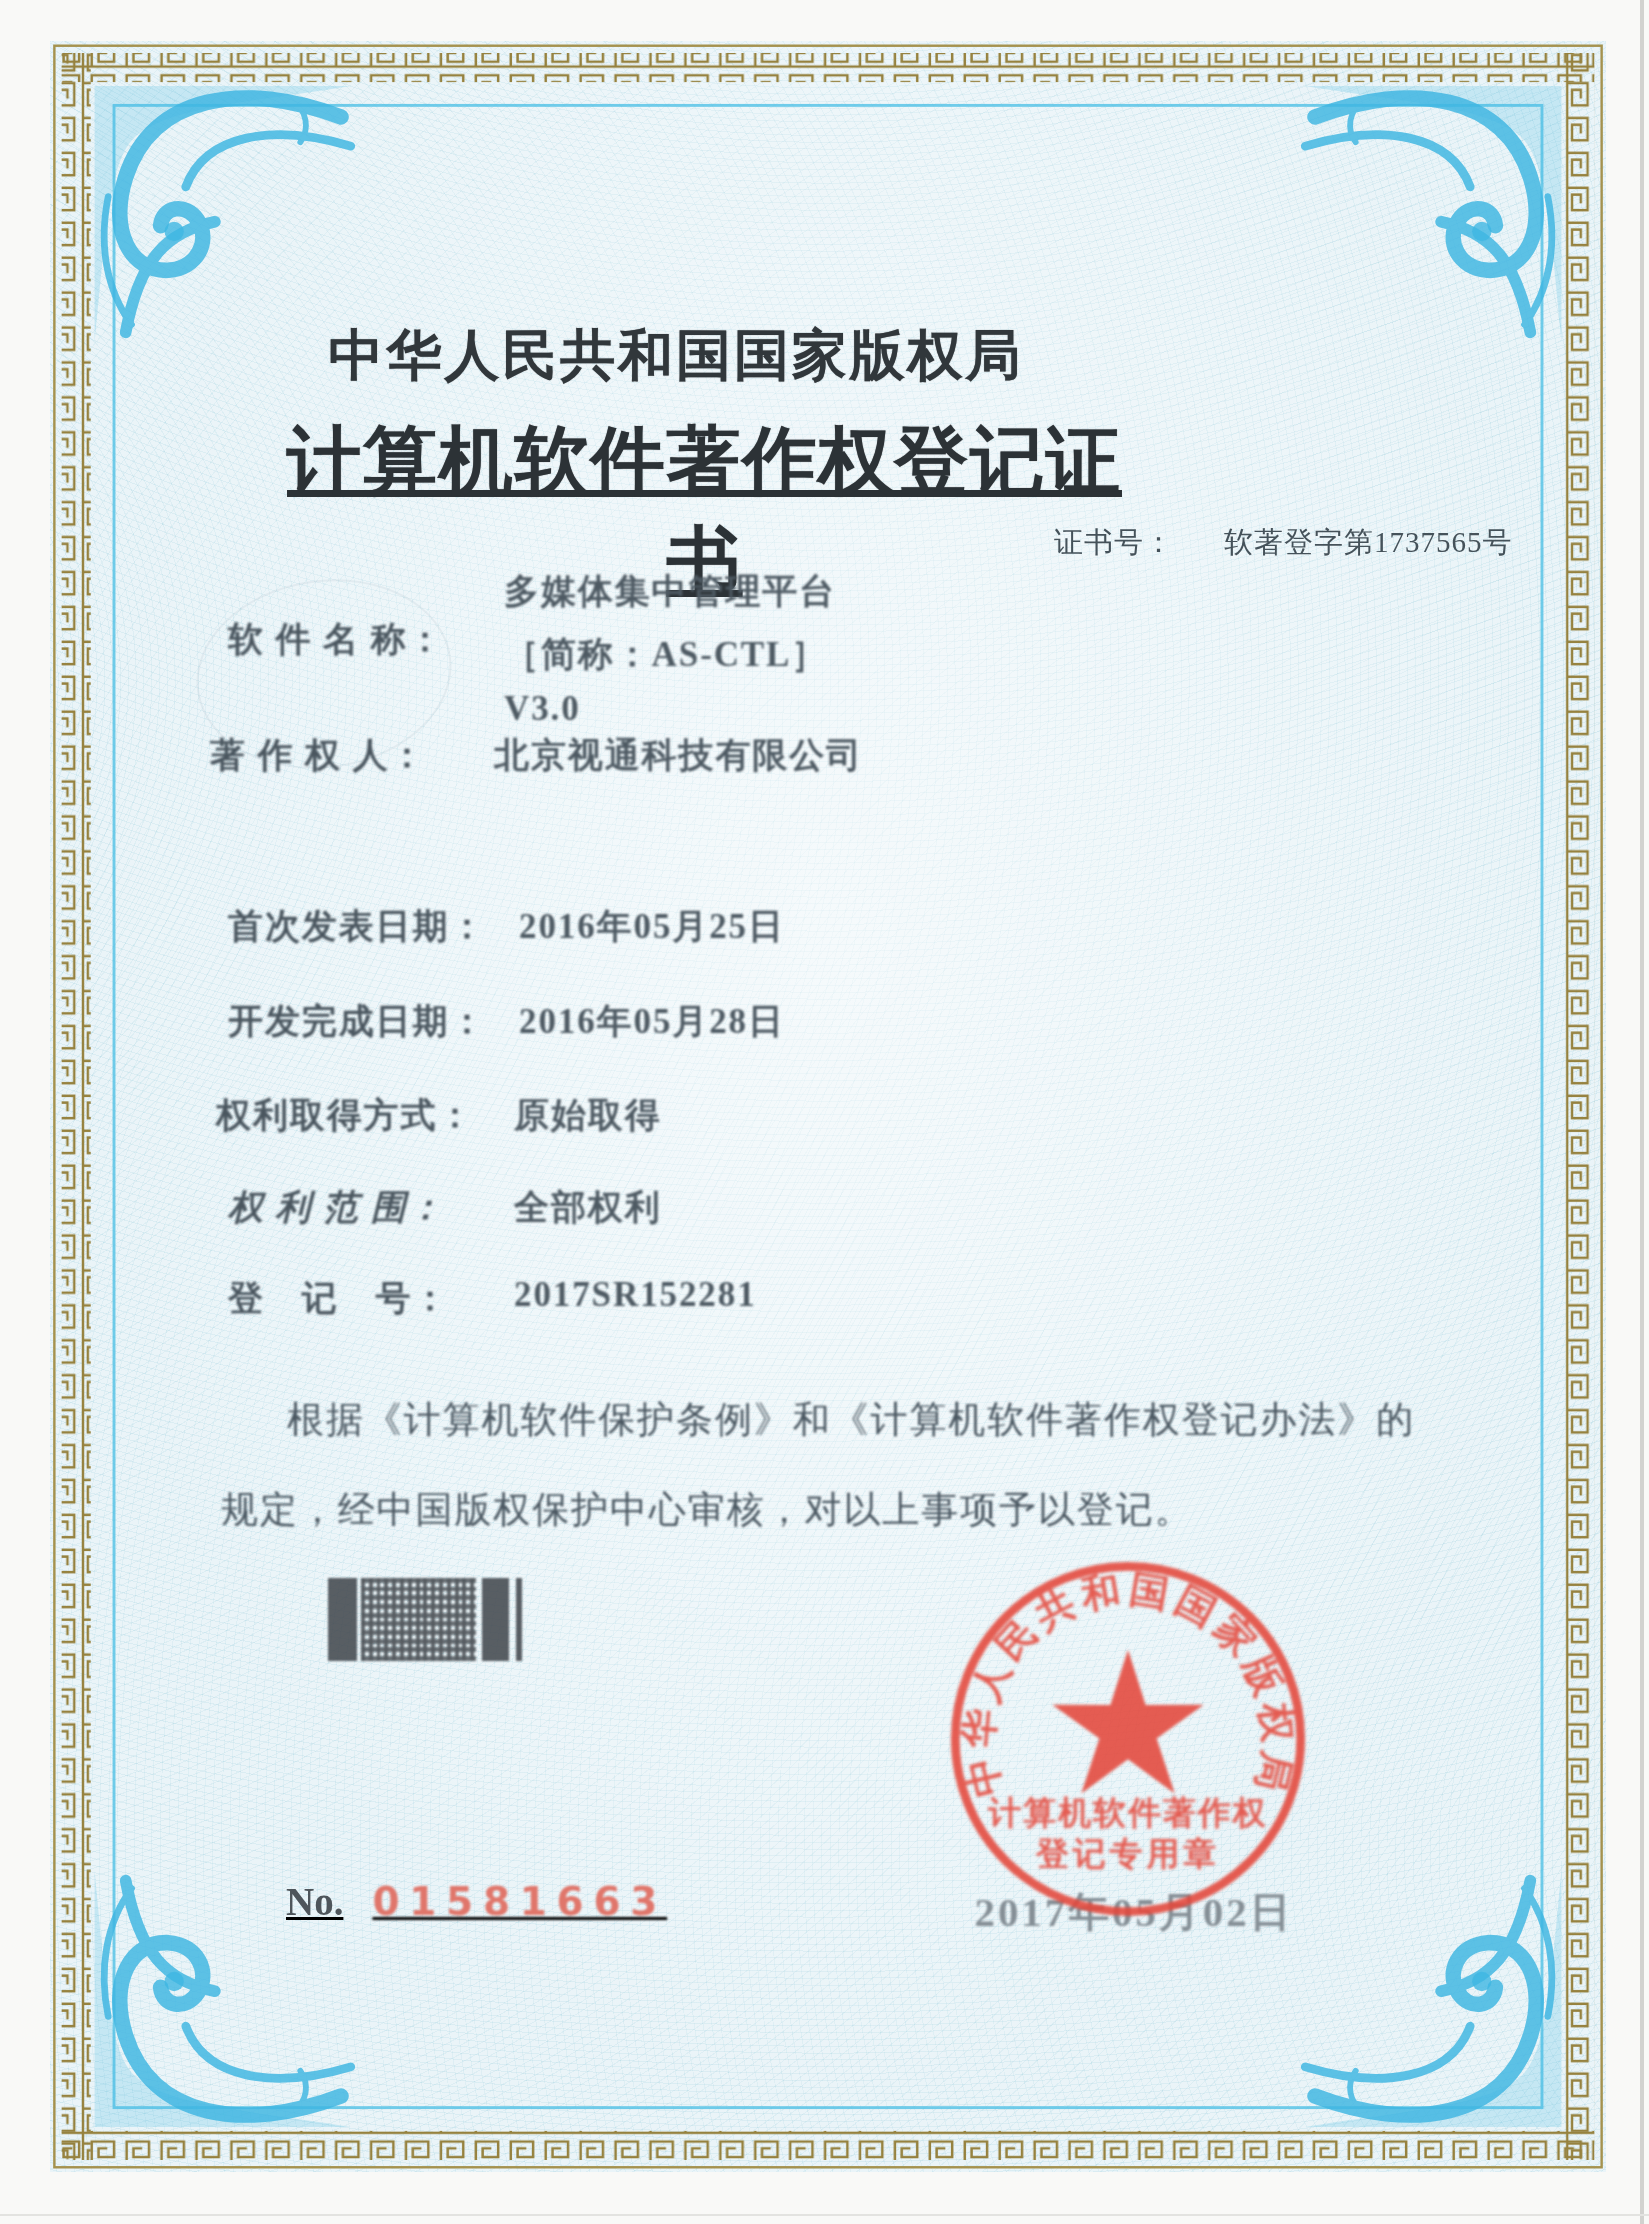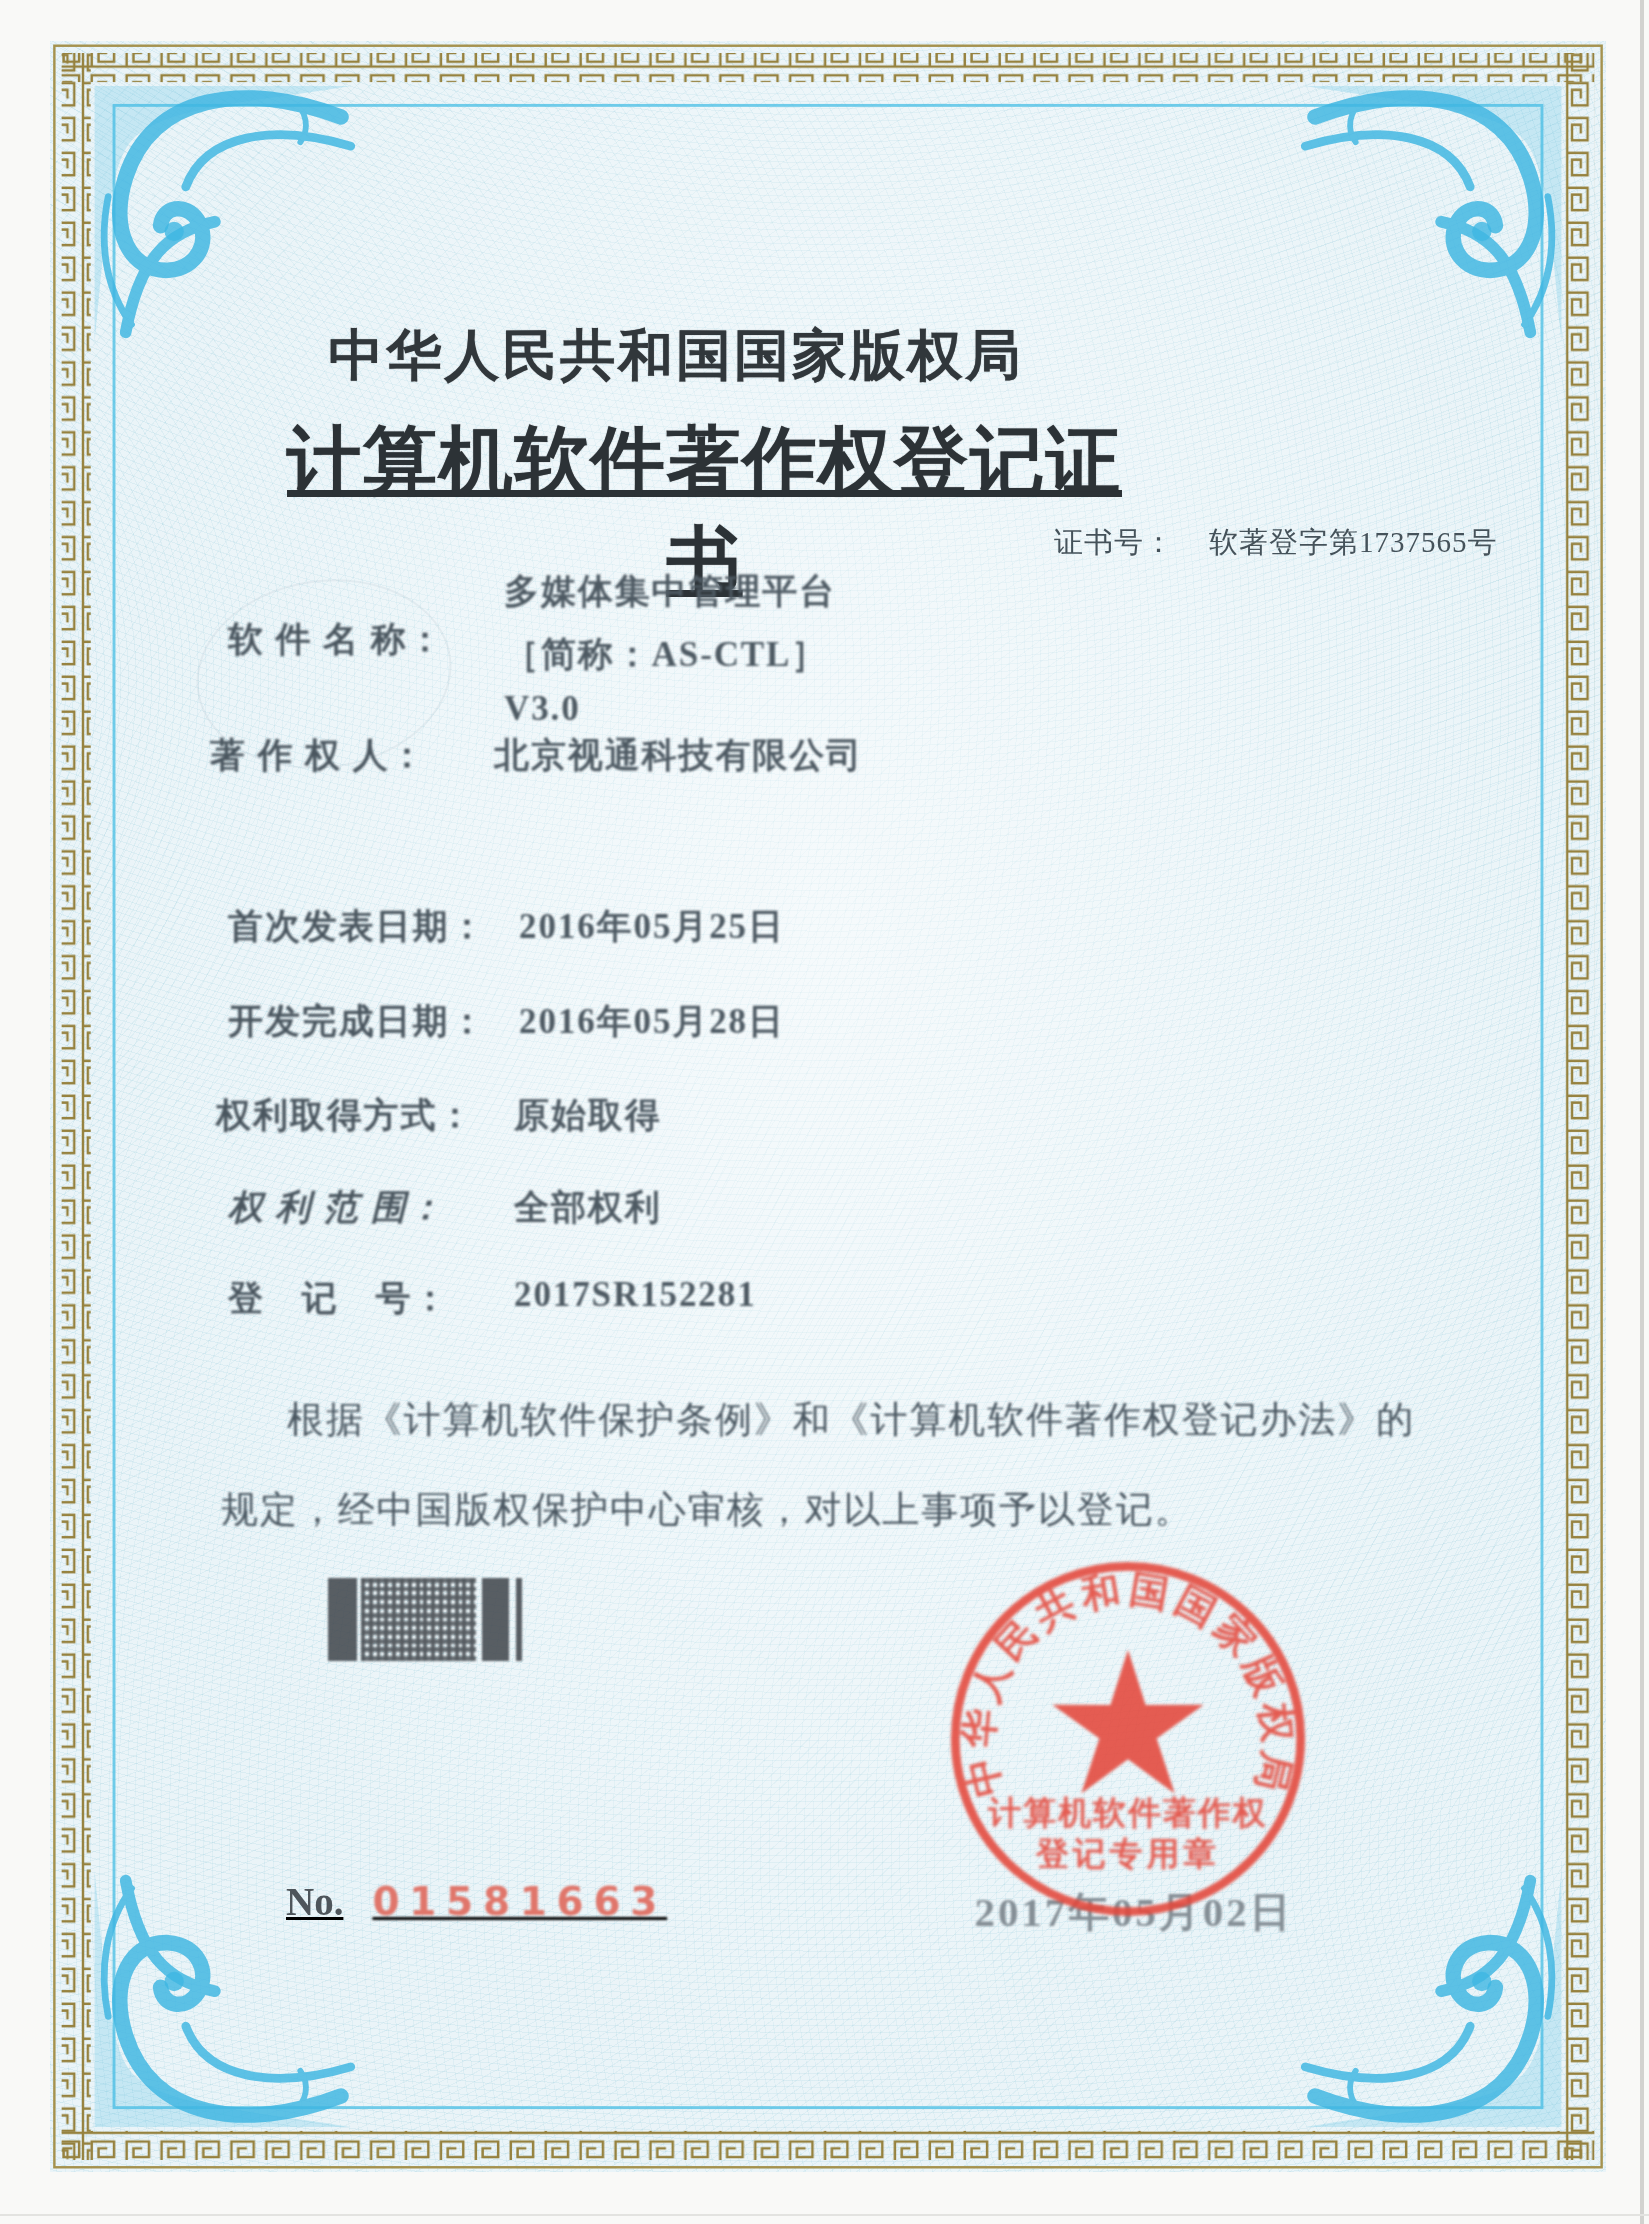--- a/index.html
+++ b/index.html
@@ -28,21 +28,21 @@
     left:233px;top:278px;width:786px;text-align:center;
     font-size:55px;font-weight:bold;letter-spacing:2.9px;color:#31373b;
     text-shadow:0 0 1px rgba(49,55,59,.65);
   }
   .t-title{
     left:218px;top:371px;width:873px;text-align:center;
     font-size:74px;font-weight:bold;letter-spacing:1.9px;color:#2c3236;
     text-shadow:0 0 1px rgba(44,50,54,.7);
     text-decoration:underline;
   }
-  .certno-row{left:1004px;top:482px;display:flex;gap:35px;
+  .certno-row{left:1004px;top:482px;display:flex;gap:50px;
     font-size:29px;color:#45525a;letter-spacing:1px;filter:blur(0.4px);}
   .field-label{color:#4a565f;font-size:35px;letter-spacing:1.9px;filter:blur(0.9px);font-weight:bold;}
   .field-value{color:#4e5a63;font-size:35px;letter-spacing:1.9px;filter:blur(1px);font-weight:bold;}
   .statement{color:#4a5761;font-size:37px;letter-spacing:1.9px;filter:blur(1px);}
   .wm-ellipse{left:146px;top:539px;width:252px;height:184px;border:2.9px solid rgba(160,180,190,.16);
     border-radius:50%;transform:rotate(-8deg);}
   
   .barcode{left:328px;top:1578px;width:228px;height:83px;display:flex;align-items:stretch;
     filter:blur(1.2px);opacity:.85;}
   .bc-bar{background:#3f444a;}

